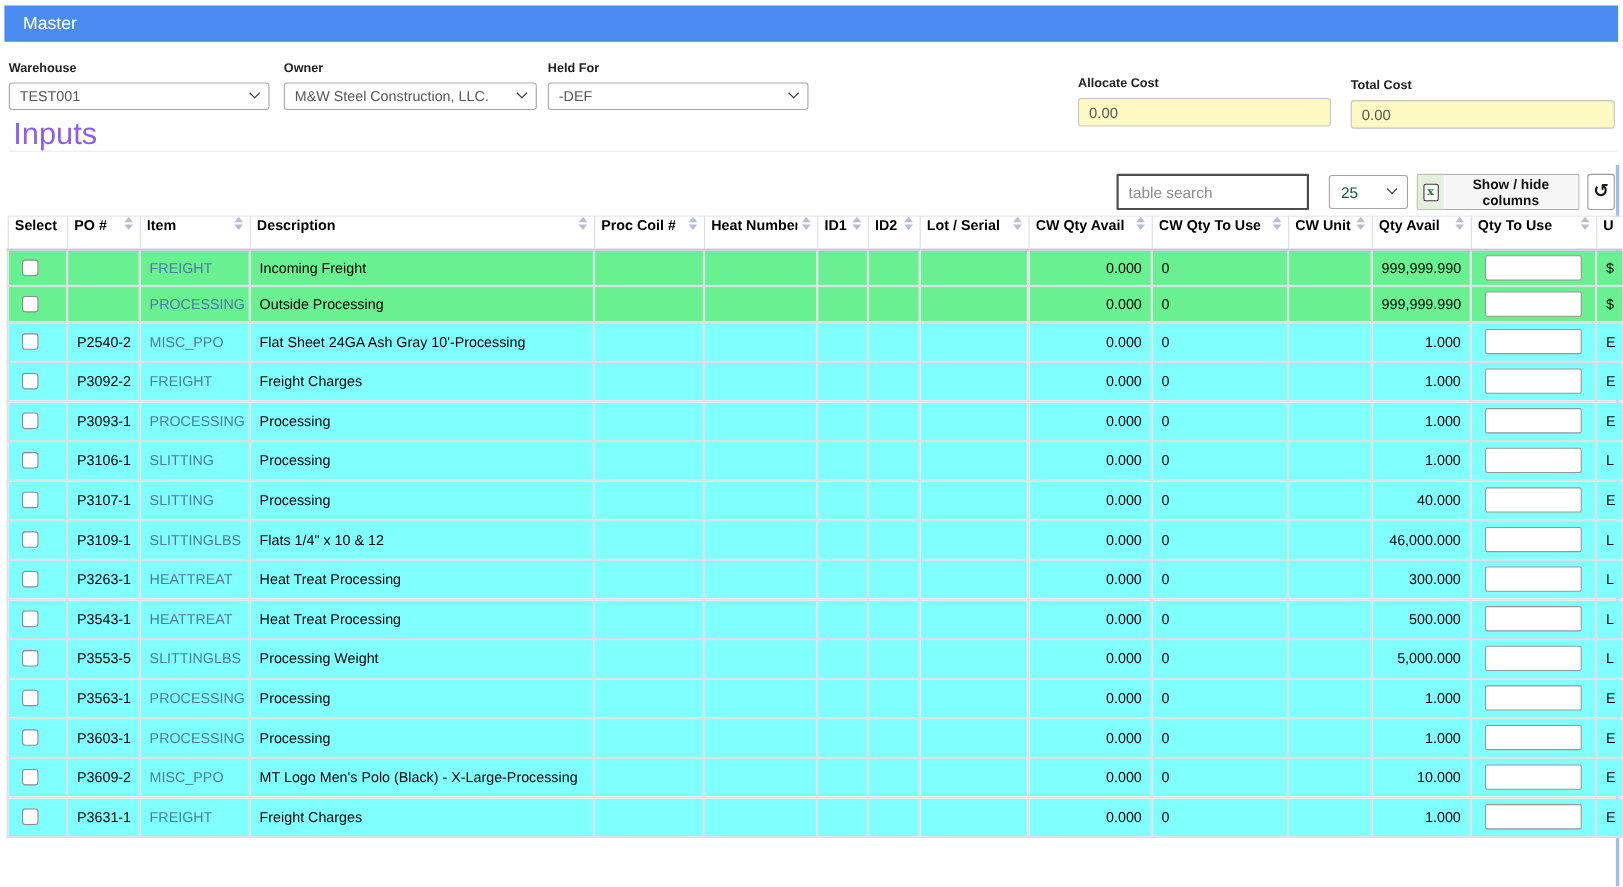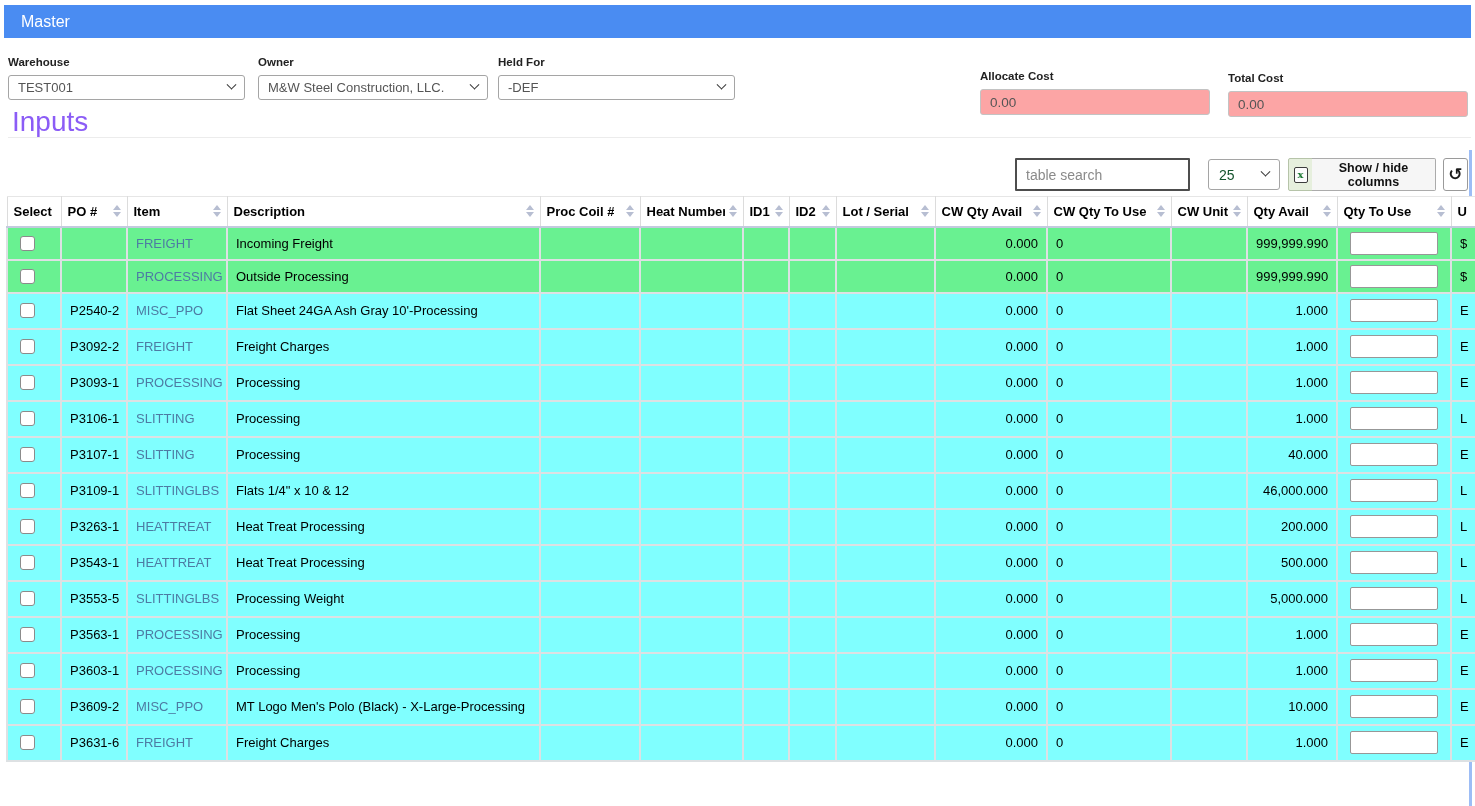--- a/index.html
+++ b/index.html
@@ -22,21 +22,21 @@
   .selectbox {
     height:25px; border:1px solid #a5a5a5; border-radius:3px; background:#fff;
     display:flex; align-items:center; justify-content:space-between;
     padding:0 9px; font-size:13px; color:#555; cursor:default;
   }
   .chev {
     width:7px; height:7px; border-right:1.6px solid #333; border-bottom:1.6px solid #333;
     transform:rotate(45deg) translate(-2px,-2px); flex:none;
   }
   .disabled-input {
-    height:26px; background:#fca5a5; border:1px solid #c3c3c3; border-radius:3px;
+    height:26px; background:#fef9c3; border:1px solid #c3c3c3; border-radius:3px;
     display:flex; align-items:center; padding:0 9px; font-size:13.5px; color:#555;
   }
   .f-warehouse { left:8px;   width:237px; }
   .f-owner     { left:258px; width:230px; }
   .f-heldfor   { left:498px; width:237px; }
   .f-alloc     { left:980px; width:230px;margin-top:14px; }
   .f-total     { left:1228px;width:240px;margin-top:16px; }
 
   
   .inputs-heading { position:absolute; left:12px; top:106px; font-size:28px; color:#8b5cf6; }
@@ -76,21 +76,21 @@
 
   .right-edge { position:absolute; left:1469px; top:150px; width:3px; height:656px; background:#9dbdf5; }
 
   
   .table-wrap { position:absolute; left:6px; top:196px; width:1470px; }
   table { border-collapse:collapse; table-layout:fixed; width:1470px; }
   thead th {
     height:30px; background:#fff; padding:0;
     border:1px solid #dcdcdc; border-bottom:2px solid #c3cade; border-top:1px solid #e6e6e6;
   }
-  .th-inner { display:flex; align-items:center; height:100%; padding:0 6px; }
+  .th-inner { display:flex; height:100%; padding:0 6px; }
   .th-label { font-size:13px; font-weight:700; color:#000; white-space:nowrap; overflow:hidden; }
   .sort { display:inline-flex; flex-direction:column; gap:2px; margin-left:auto; padding-left:4px; flex:none; }
   .sort i { display:block; width:0; height:0; border-left:4px solid transparent; border-right:4px solid transparent; }
   .sort .up { border-bottom:5px solid #b7bed2; }
   .sort .dn { border-top:5px solid #b7bed2; }
 
   tbody td {
     border:2px solid #dde1e3; font-size:13px; color:#000; padding:0 8px;
     white-space:nowrap; overflow:hidden;
   }
@@ -495,21 +495,21 @@
           <td><span class="item-link">HEATTREAT</span></td>
           <td>Heat Treat Processing</td>
           <td></td>
           <td></td>
           <td></td>
           <td></td>
           <td></td>
           <td style="text-align: right;">0.000</td>
           <td>0</td>
           <td></td>
-          <td style="text-align: right;">200.000</td>
+          <td style="text-align: right;">300.000</td>
           <td>
             <input type="text" class="qty-input" style="">
           </td>
           <td>L</td>
         </tr>
         <tr class="cyan">
           <td class="cell-select">
             <input type="checkbox" style="">
           </td>
           <td>P3543-1</td>
@@ -610,21 +610,21 @@
           <td style="text-align: right;">10.000</td>
           <td>
             <input type="text" class="qty-input" style="">
           </td>
           <td>E</td>
         </tr>
         <tr class="cyan">
           <td class="cell-select">
             <input type="checkbox" style="">
           </td>
-          <td>P3631-6</td>
+          <td>P3631-1</td>
           <td><span class="item-link">FREIGHT</span></td>
           <td>Freight Charges</td>
           <td></td>
           <td></td>
           <td></td>
           <td></td>
           <td></td>
           <td style="text-align: right;">0.000</td>
           <td>0</td>
           <td></td>

